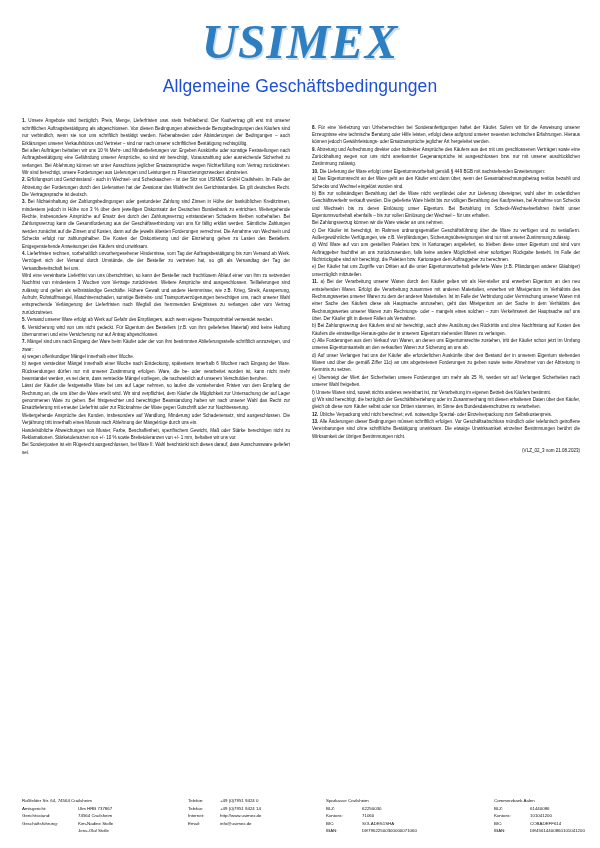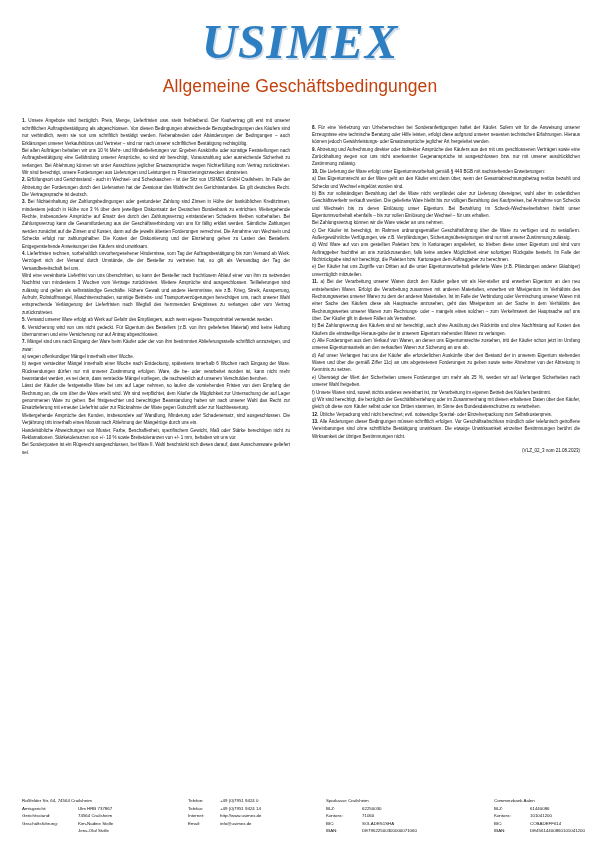--- a/index.html
+++ b/index.html
@@ -37,21 +37,21 @@
     letter-spacing: 1px;
     color: #2d7fc1;
     line-height: 1.05;
     text-shadow: 1.5px 1.5px 0 rgba(150,180,205,.45);
     -webkit-font-smoothing: antialiased;
   }
   .doc-title {
     font-family: "Liberation Sans", sans-serif;
     font-size: 17.5px;
     font-weight: 400;
-    color: #c2410c;
+    color: #1d4ed8;
     margin-top: 9px;
     letter-spacing: .1px;
   }
 
   
   .columns {
     display: flex;
     gap: 22px;
     padding: 20px 22px 0 22px;
     box-sizing: border-box;

